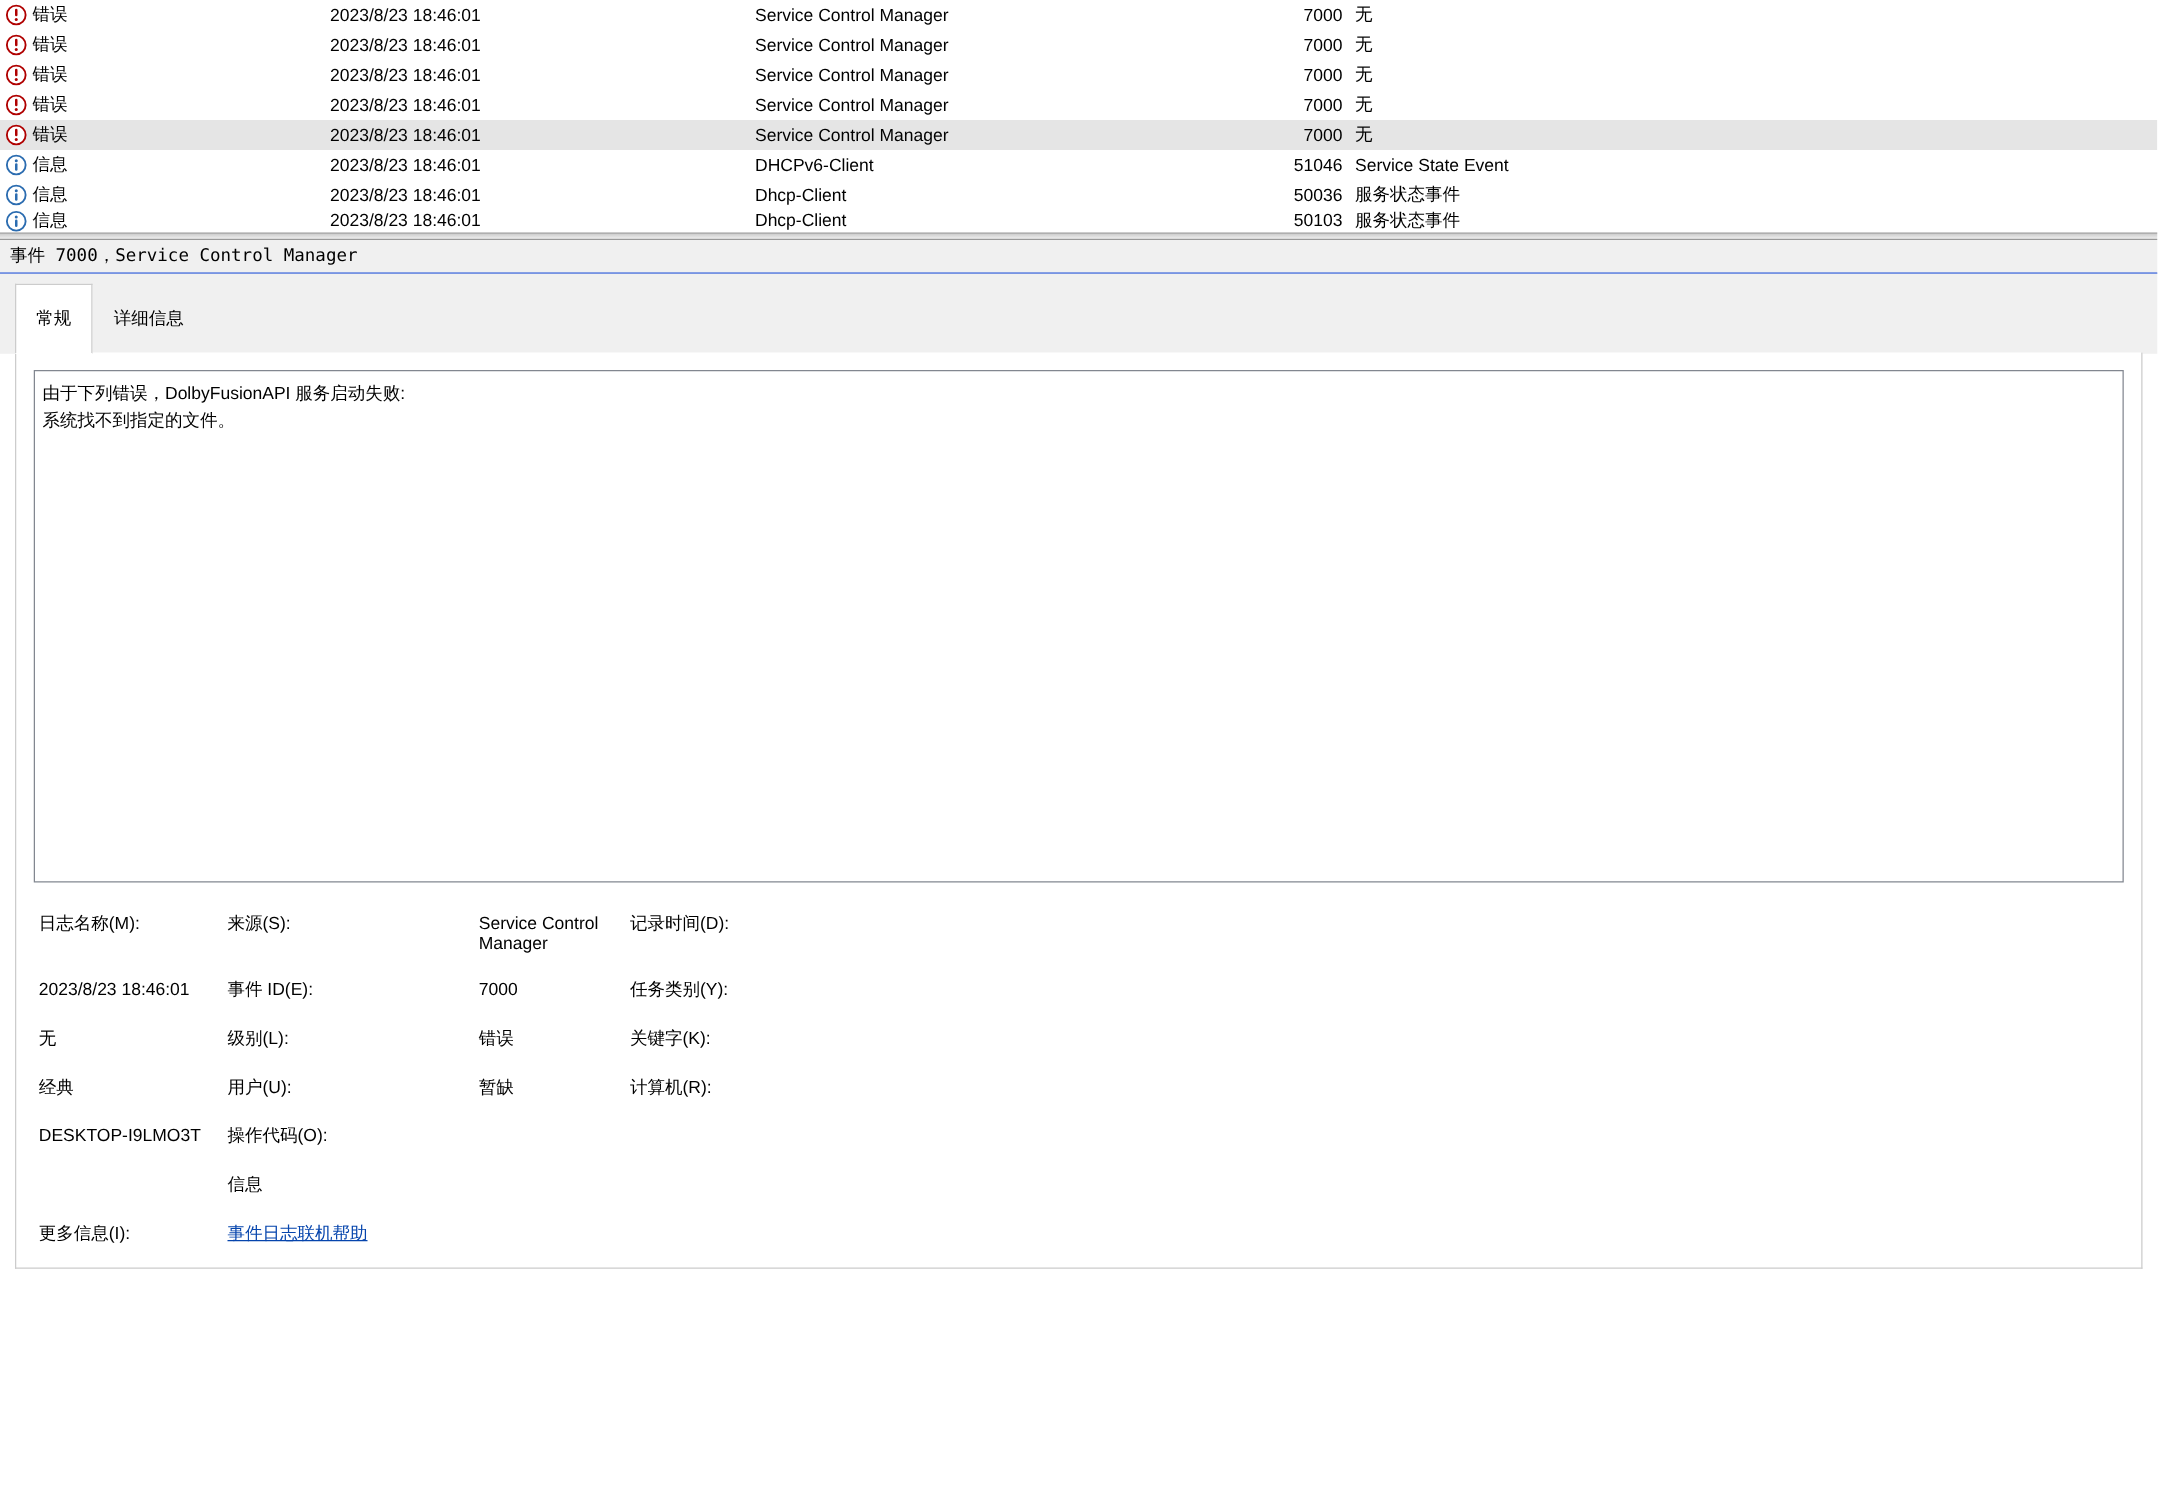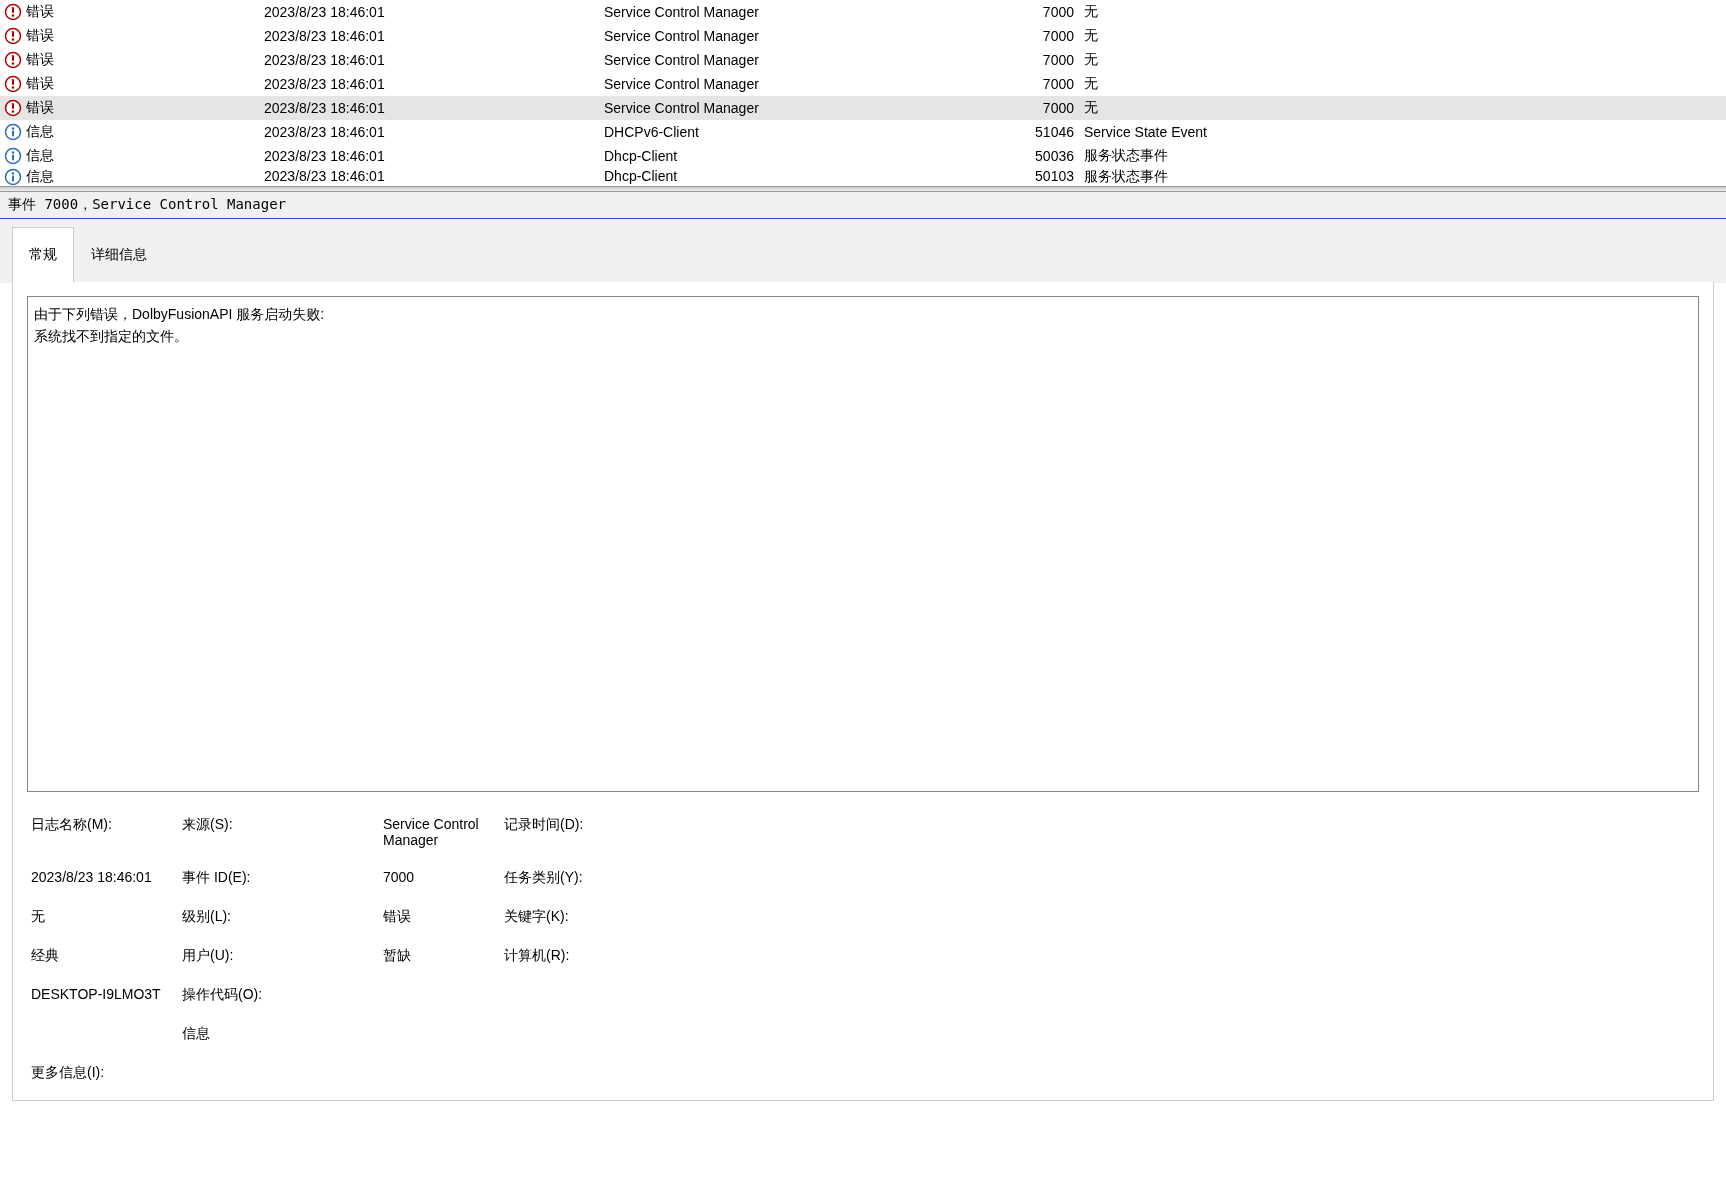--- a/index.html
+++ b/index.html
@@ -93,21 +93,21 @@
       border: 1px solid #ccc;
       border-top: none;
       padding: 14px;
       position: relative;
       top: -1px;
     }
     .description-box {
       background: #fff;
       border: 1px solid #828790;
       padding: 6px;
-      height: 496px;
+      height: 410px;
       font-size: 14px;
       line-height: 1.6;
       white-space: pre-wrap;
       margin-bottom: 20px;
     }
     .properties {
       display: grid;
       grid-template-columns: 130px 180px 100px 1fr;
       row-gap: 10px;
       column-gap: 4px;
@@ -297,14 +297,17 @@
 
     <div class="prop-label">用户(U):</div>
     <div class="prop-value">暂缺</div>
     <div class="prop-label">计算机(R):</div>
     <div class="prop-value">DESKTOP-I9LMO3T</div>
 
     <div class="prop-label">操作代码(O):</div>
     <div class="prop-value full-span">信息</div>
 
     <div class="prop-label">更多信息(I):</div>
+    <div class="prop-value full-span">
+      <a class="prop-link">事件日志联机帮助</a>
+    </div>
   </div>
 </div>
 
 </body></html>

